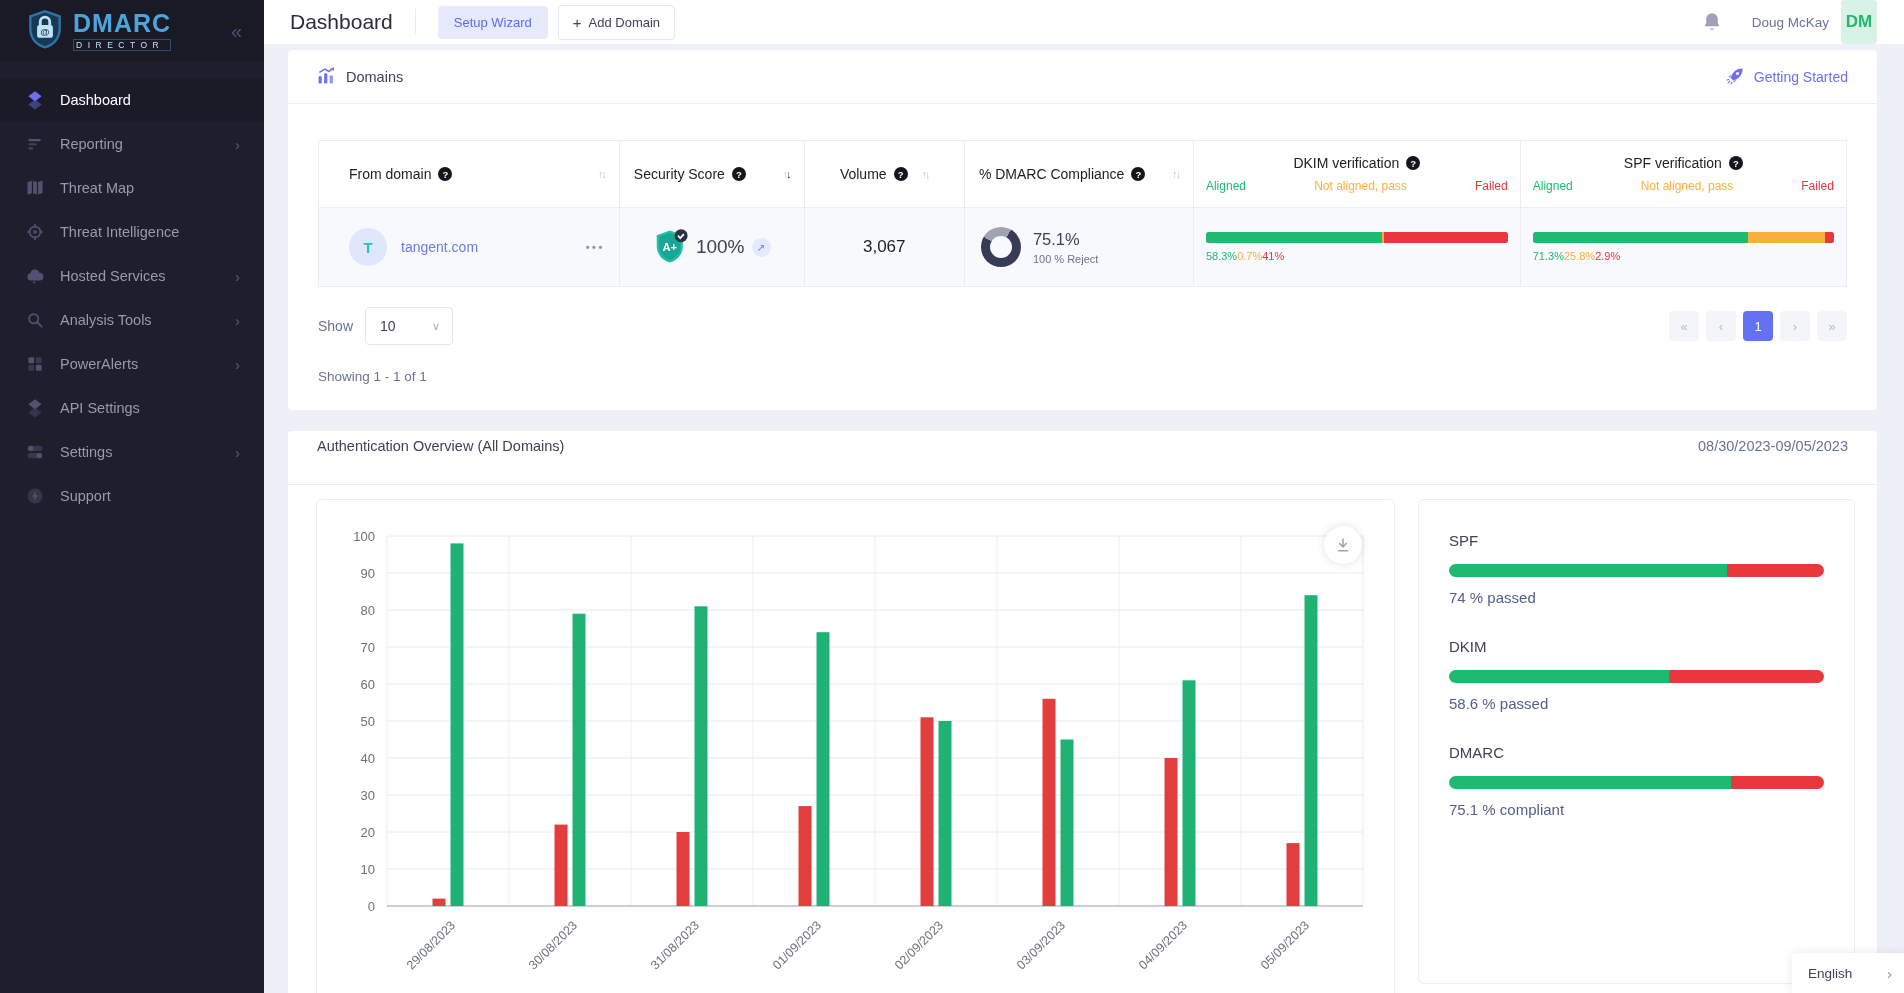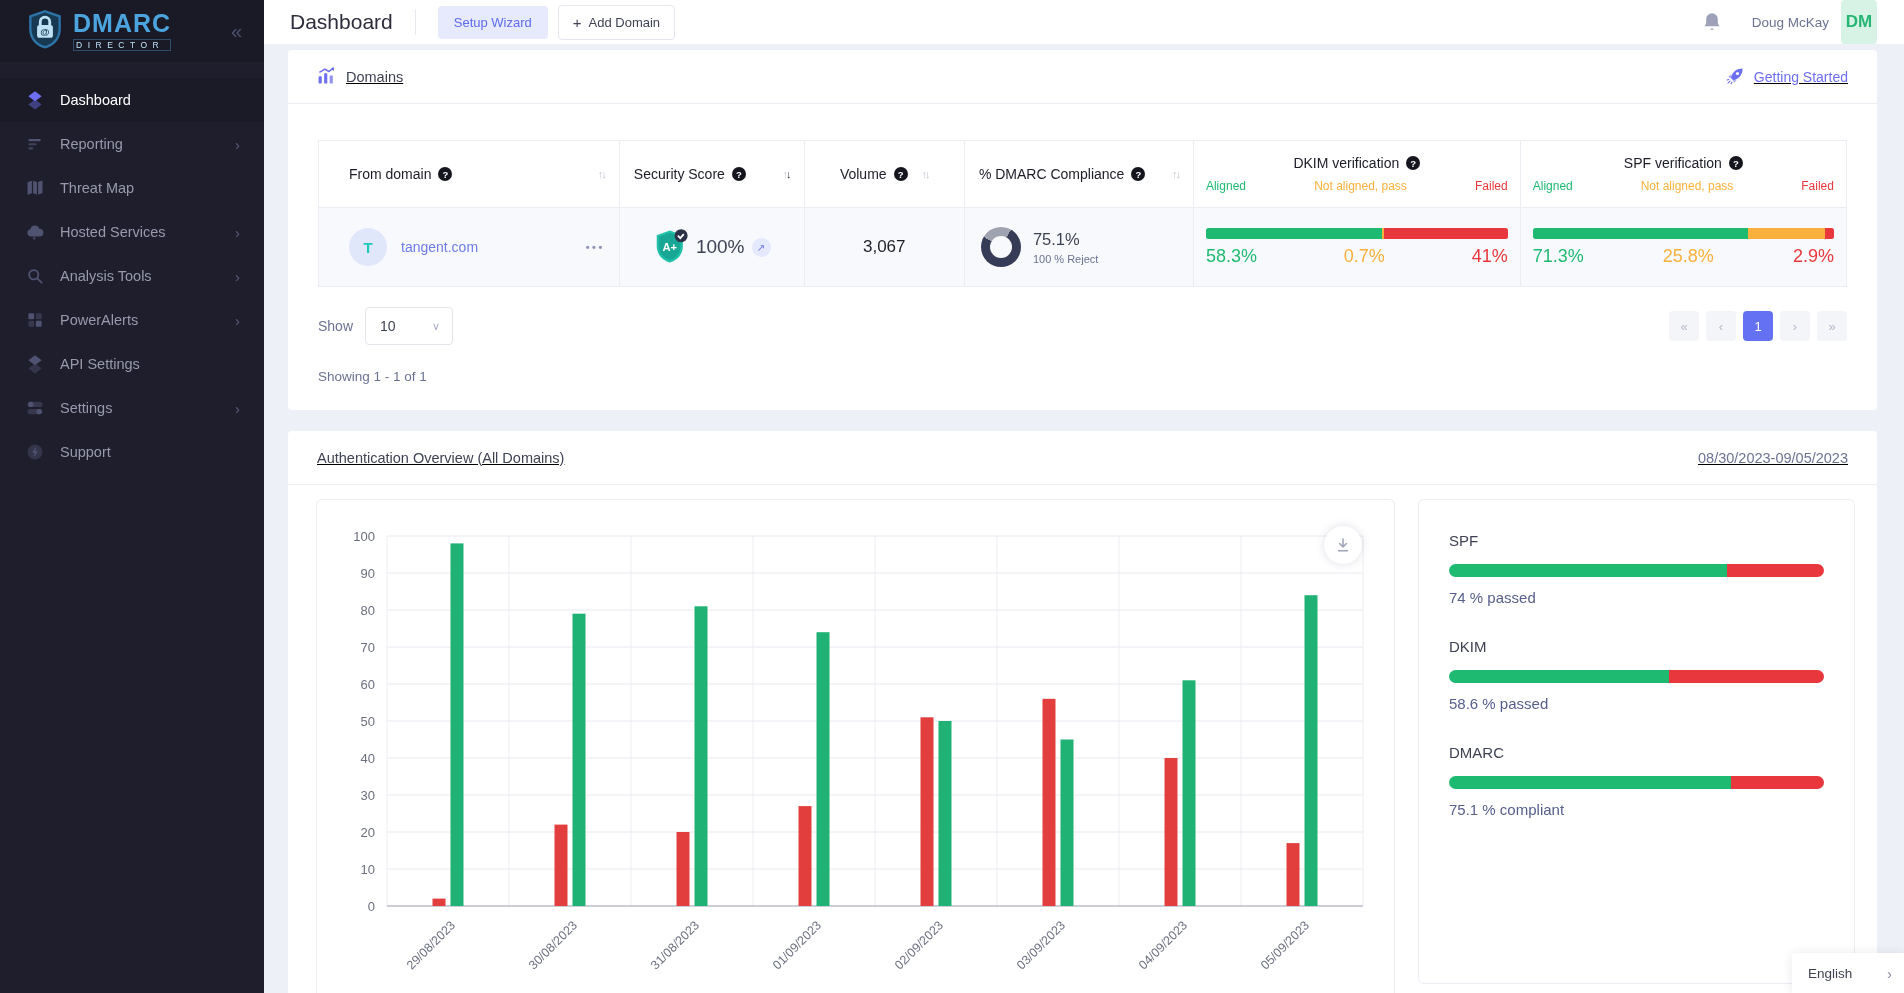--- a/index.html
+++ b/index.html
@@ -32,21 +32,21 @@
   .btn-wizard { background:#e7e9fc; color:#5e6cf2; border:none; border-radius:4px; padding:9px 16px; font-size:13px; font-weight:500; cursor:pointer; font-family:inherit; }
   .btn-add { background:#fff; color:#3f4254; border:1px solid #e4e6ef; border-radius:4px; padding:8px 14px; font-size:13px; margin-left:10px; cursor:pointer; display:inline-flex; align-items:center; gap:7px; font-family:inherit; }
   .btn-add .plus { font-size:15px; color:#3f4254; }
   .topbar-right { margin-left:auto; display:flex; align-items:center; }
   .bell { width:24px; height:24px; cursor:pointer; }
   .user-name { margin-left:28px; font-size:13.5px; color:#6c7293; cursor:pointer; }
   .avatar { margin-left:12px; width:36px; height:44px; border-radius:4px; background:#d7f3e6; color:#27b574; font-weight:bold; font-size:17px; display:flex; align-items:center; justify-content:center; cursor:pointer; }
 
   .content { flex:1; padding:6px 27px 0 24px; }
   .card { background:#fff; border-radius:4px; }
-  .card-header { height:54px; padding:0 29px; display:flex; align-items:center; justify-content:space-between; border-bottom:1px solid #ebedf2;text-decoration:underline; }
+  .card-header { height:54px; padding:7px 29px; display:flex; justify-content:space-between; border-bottom:1px solid #ebedf2; }
   .ch-left { display:flex; align-items:center; gap:10px; font-size:14.5px; font-weight:500; color:#3f4254; }
   .getting-started { display:flex; align-items:center; gap:9px; color:#6d6ff0; font-size:14px; font-weight:500; cursor:pointer; }
 
   
   .domains-body { padding:36px 30px 26px 30px; }
   .tbl { border:1px solid #ebedf2; display:flex; flex-direction:column; }
   .tr { display:flex; }
   .tr.head { background:#fff; border-bottom:1px solid #ebedf2; }
   .tr.data { background:#f8f9fc; }
   .td { border-right:1px solid #ebedf2; padding:0 14px; display:flex; align-items:center; }
@@ -75,21 +75,21 @@
   .score-link { width:19px; height:19px; border-radius:50%; background:#e4e9fd; color:#5e6cf2; font-size:10px; display:flex; align-items:center; justify-content:center; cursor:pointer; }
   .c-vol.td-d { justify-content:center; font-size:17px; color:#1f2026; font-weight:500; }
   .comp-cell { gap:12px; padding-left:16px; }
   .donut { width:40px; height:40px; min-width:40px; border-radius:50%; position:relative; }
   .donut::after { content:""; position:absolute; inset:9px; background:#f8f9fc; border-radius:50%; }
   .comp-pct { font-size:16.5px; color:#3f4254; }
   .comp-policy { font-size:11px; color:#6c7293; margin-top:4px; }
   .bar-cell { flex-direction:column; justify-content:center; align-items:stretch; gap:7px; padding:0 12px; }
   .hbar { height:11px; border-radius:2.5px; overflow:hidden; display:flex; }
   .hbar span { height:100%; display:block; }
-  .bar-labels { display:flex; justify-content:space-between; font-size:18px; }
+  .bar-labels { display:flex; font-size:11px; }
 
   .tbl-footer { margin-top:20px; display:flex; align-items:center; }
   .show-label { font-size:14px; color:#6c7293; margin-right:12px; }
   .select { width:88px; height:38px; border:1px solid #e2e5ec; border-radius:4px; background:#fff; display:flex; align-items:center; padding:0 12px 0 14px; font-size:14px; color:#3f4254; cursor:pointer; }
   .select .car { margin-left:auto; color:#a9adc4; font-size:11px; }
   .pager { margin-left:auto; display:flex; gap:7px; }
   .pg { width:30px; height:30px; border-radius:4px; background:#f4f5f9; color:#b6b8c9; font-size:13px; display:flex; align-items:center; justify-content:center; cursor:pointer; }
   .pg.active { background:#6571f3; color:#fff; }
   .summary { margin-top:24px; font-size:13.5px; color:#6c7293; }
 
@@ -160,20 +160,30 @@
           <span class="mi-chev">›</span>
         </div>
         <div class="menu-item">
           <span class="mi-icon">
             <svg width="20" height="20" viewBox="0 0 24 24">
               <path d="M3 5 9 3l6 2 6-2v15l-6 2-6-2-6 2Z" fill="currentColor"></path>
               <path d="M9 3v15M15 5v15" stroke="#1e1e2d" stroke-width="1.4"></path>
             </svg>
           </span>
           <span class="mi-label">Threat Map</span>
+        </div>
+        <div class="menu-item">
+          <span class="mi-icon">
+            <svg width="20" height="20" viewBox="0 0 24 24">
+              <circle cx="12" cy="12" r="6.5" fill="none" stroke="currentColor" stroke-width="2"></circle>
+              <circle cx="12" cy="12" r="2.2" fill="currentColor"></circle>
+              <path d="M12 2.5v4M12 17.5v4M2.5 12h4M17.5 12h4" stroke="currentColor" stroke-width="2"></path>
+            </svg>
+          </span>
+          <span class="mi-label">Threat Intelligence</span>
         </div>
         <div class="menu-item">
           <span class="mi-icon">
             <svg width="20" height="20" viewBox="0 0 24 24">
               <path d="M7.2 17.5a4.4 4.4 0 0 1-.8-8.7A5.6 5.6 0 0 1 17.2 8a4.2 4.2 0 0 1 .4 9.4Z" fill="currentColor"></path>
               <path d="M11 17.5l2 2-2 2-2-2Z" fill="currentColor" opacity=".7"></path>
             </svg>
           </span>
           <span class="mi-label">Hosted Services</span>
           <span class="mi-chev">›</span>

